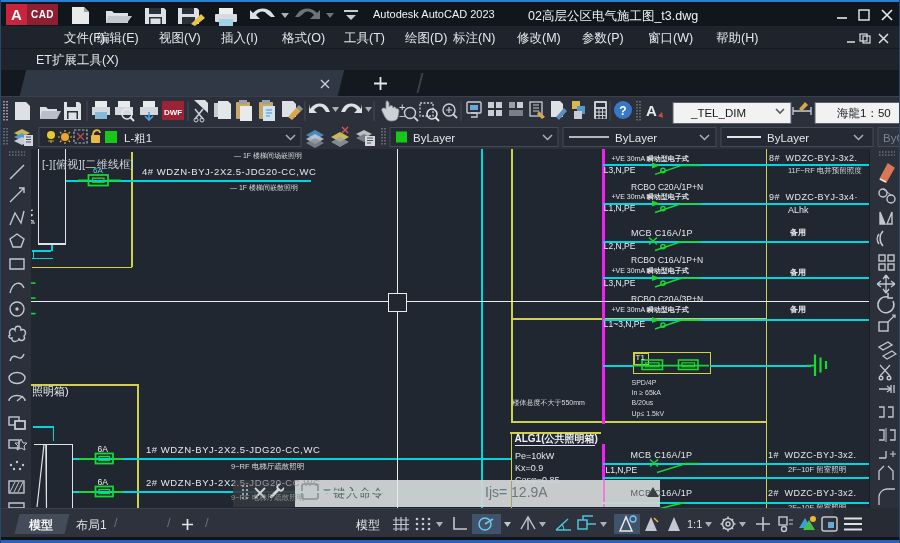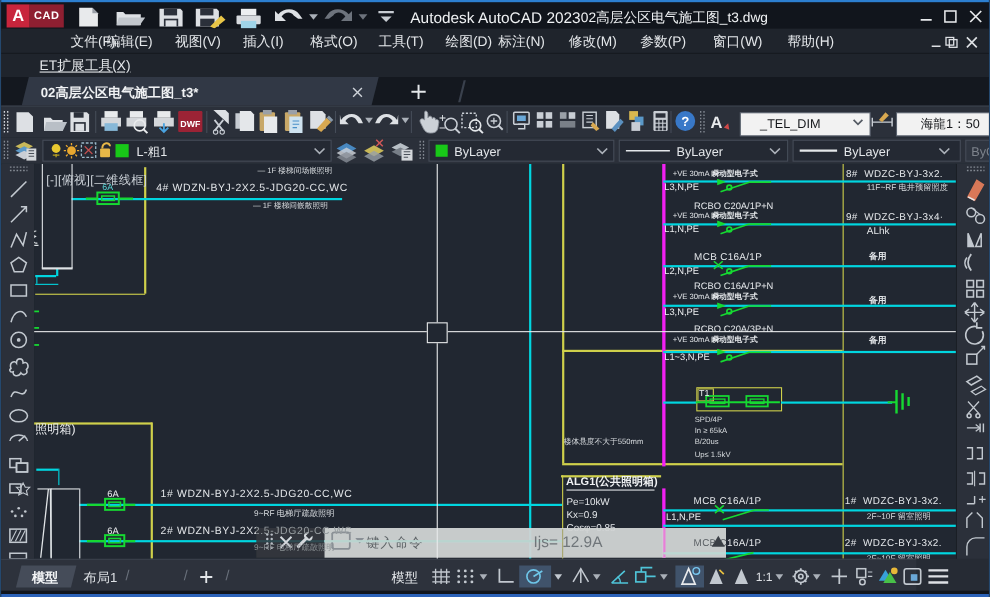--- a/index.html
+++ b/index.html
@@ -58,21 +58,21 @@
 
       <path d="M183 8 C188 2 198 2 202 8 L205 12 L201 12 L197 9 C194 5 189 6 186 10 L190 14 L180 14 L180 5 Z" fill="#dde0e4"></path>
       <path d="M211 8 L219 8 L215 13 Z" fill="#aab0b8"></path>
 
       <path d="M247 8 C242 2 232 2 228 8 L225 12 L229 12 L233 9 C236 5 241 6 244 10 L240 14 L250 14 L250 5 Z" fill="#6d737c"></path>
       <path d="M256 8 L264 8 L260 13 Z" fill="#6d737c"></path>
 
       <path d="M274 6 L288 6" stroke="#c7ccd2" stroke-width="2"></path>
       <path d="M276 10 L286 10 L281 15 Z" fill="#c7ccd2"></path>
     </svg>
-    <div class="abs" style="left:372px;top:6px;font-size:14px;color:#f0f2f4;">Autodesk AutoCAD 2023</div>
+    <div class="abs" style="left:372px;top:6px;font-size:11px;color:#f0f2f4;">Autodesk AutoCAD 2023</div>
     <div class="abs" style="left:527px;top:6px;font-size:12.5px;color:#f0f2f4;">02高层公区电气施工图_t3.dwg</div>
     <svg class="ic" style="left:830px;top:6px;" width="66" height="14" viewBox="0 0 66 14">
       <path d="M6 10 L16 10" stroke="#e8eaec" stroke-width="1.6"></path>
       <rect x="28" y="2" width="10" height="10" fill="none" stroke="#e8eaec" stroke-width="1.4"></rect>
       <path d="M51 2 L61 12 M61 2 L51 12" stroke="#e8eaec" stroke-width="1.6"></path>
     </svg>
   </div>
   <div id="menubar" class="abs">
     <div class="mi" style="left:35px;margin-left:28px;">文件(F)</div>
     <div class="mi" style="left:96px;">编辑(E)</div>
@@ -87,25 +87,24 @@
     <div class="mi" style="left:647px;">窗口(W)</div>
     <div class="mi" style="left:715px;">帮助(H)</div>
     <svg class="ic" style="left:845px;top:7px;" width="50" height="12" viewBox="0 0 50 12">
       <path d="M1 9 L9 9" stroke="#dde0e4" stroke-width="1.5"></path>
       <rect x="17" y="3" width="7" height="7" fill="none" stroke="#dde0e4" stroke-width="1.2"></rect>
       <rect x="14" y="1" width="7" height="7" fill="none" stroke="#dde0e4" stroke-width="1.2"></rect>
       <path d="M33 1 L42 10 M42 1 L33 10" stroke="#dde0e4" stroke-width="1.5"></path>
     </svg>
   </div>
   <div id="etrow" class="abs">
-    <div class="mi" style="left:35px;top:3px;text-decoration:underline;">ET扩展工具(X)</div>
+    <div class="mi" style="left:35px;top:3px;">ET扩展工具(X)</div>
   </div>
   <div id="tabbar" class="abs">
     <div class="abs" style="left:22px;top:0;width:318px;height:26px;background:#313845;transform:skewX(-14deg);"></div>
-    <div class="abs" style="left:36px;top:6px;font-size:12px;color:#f0f2f4;font-weight:bold;">02高层公区电气施工图_t3*</div>
     <svg class="ic" style="left:319px;top:9px;" width="10" height="10" viewBox="0 0 10 10">
         <path d="M1 1 L9 9 M9 1 L1 9" stroke="#cdd2d8" stroke-width="1.3"></path>
       </svg>
     <svg class="ic" style="left:372px;top:6px;" width="15" height="15" viewBox="0 0 15 15">
         <path d="M7.5 1 L7.5 14 M1 7.5 L14 7.5" stroke="#e4e7ea" stroke-width="1.8"></path>
       </svg>
     <div class="abs" style="left:418px;top:3px;width:2px;height:20px;background:#3a414d;transform:skewX(-14deg);"></div>
   </div>
   <div id="tb1" class="abs">
     <svg width="900" height="28" viewBox="0 0 900 28">

